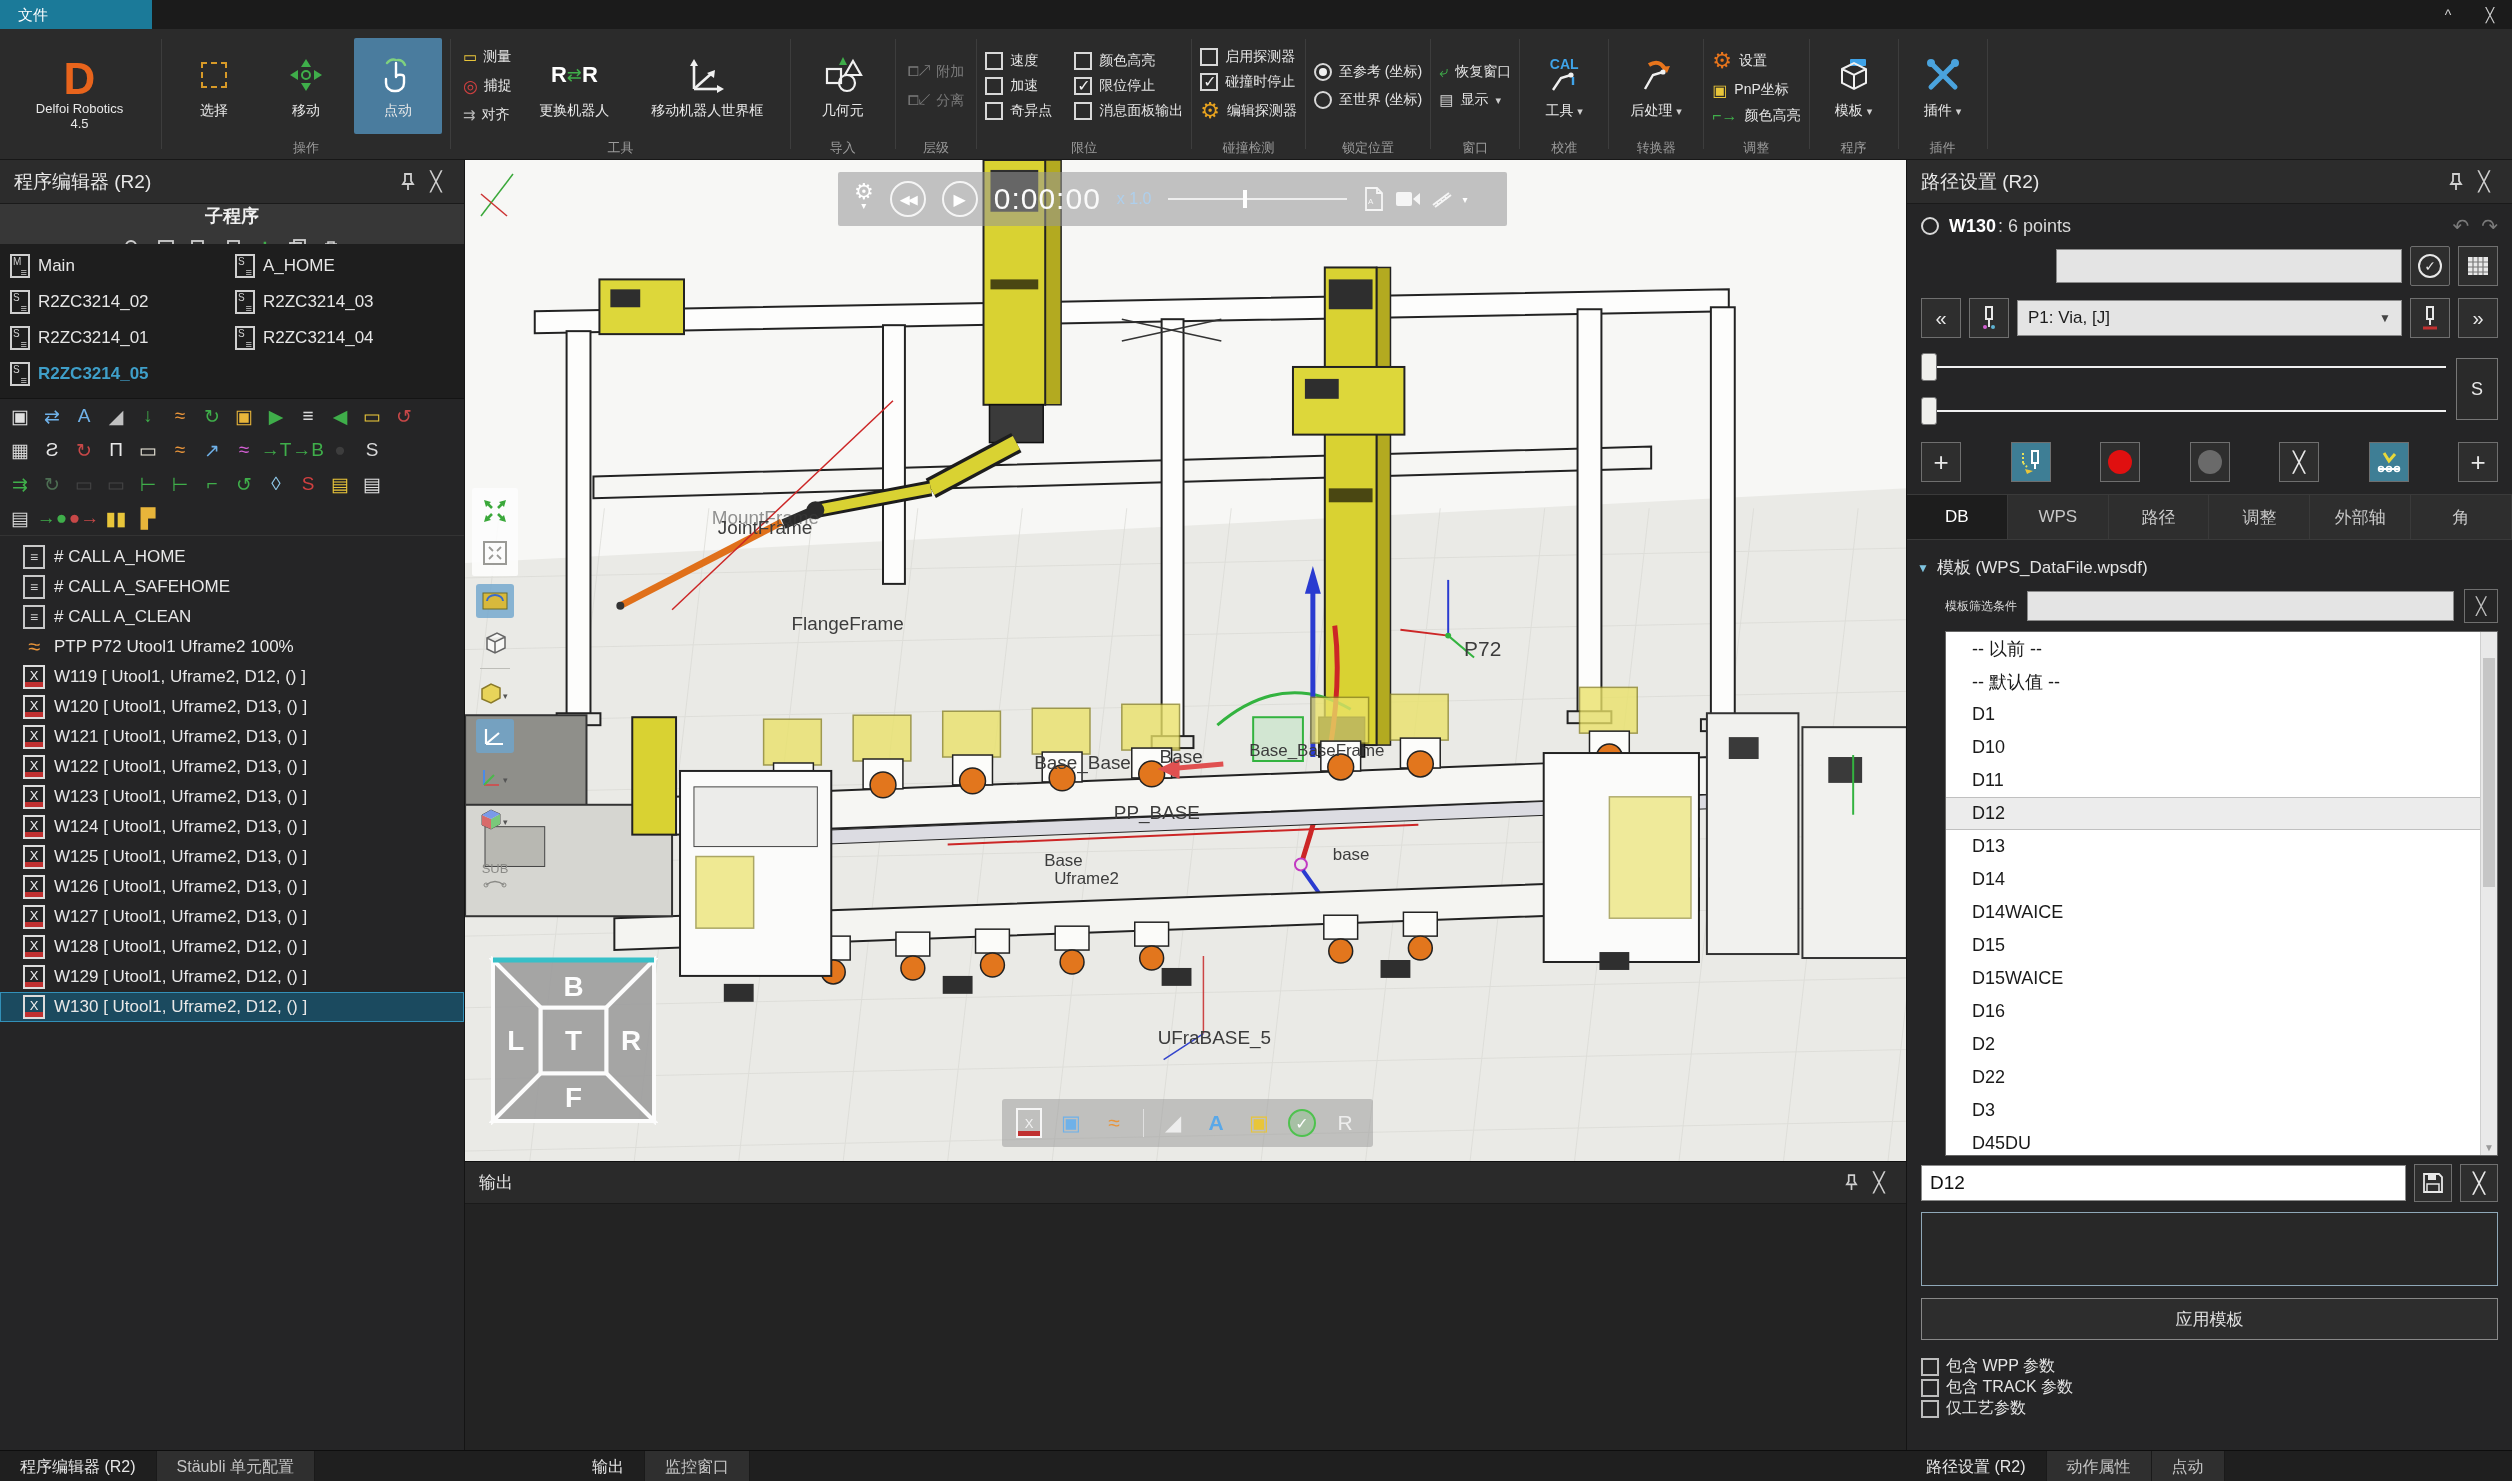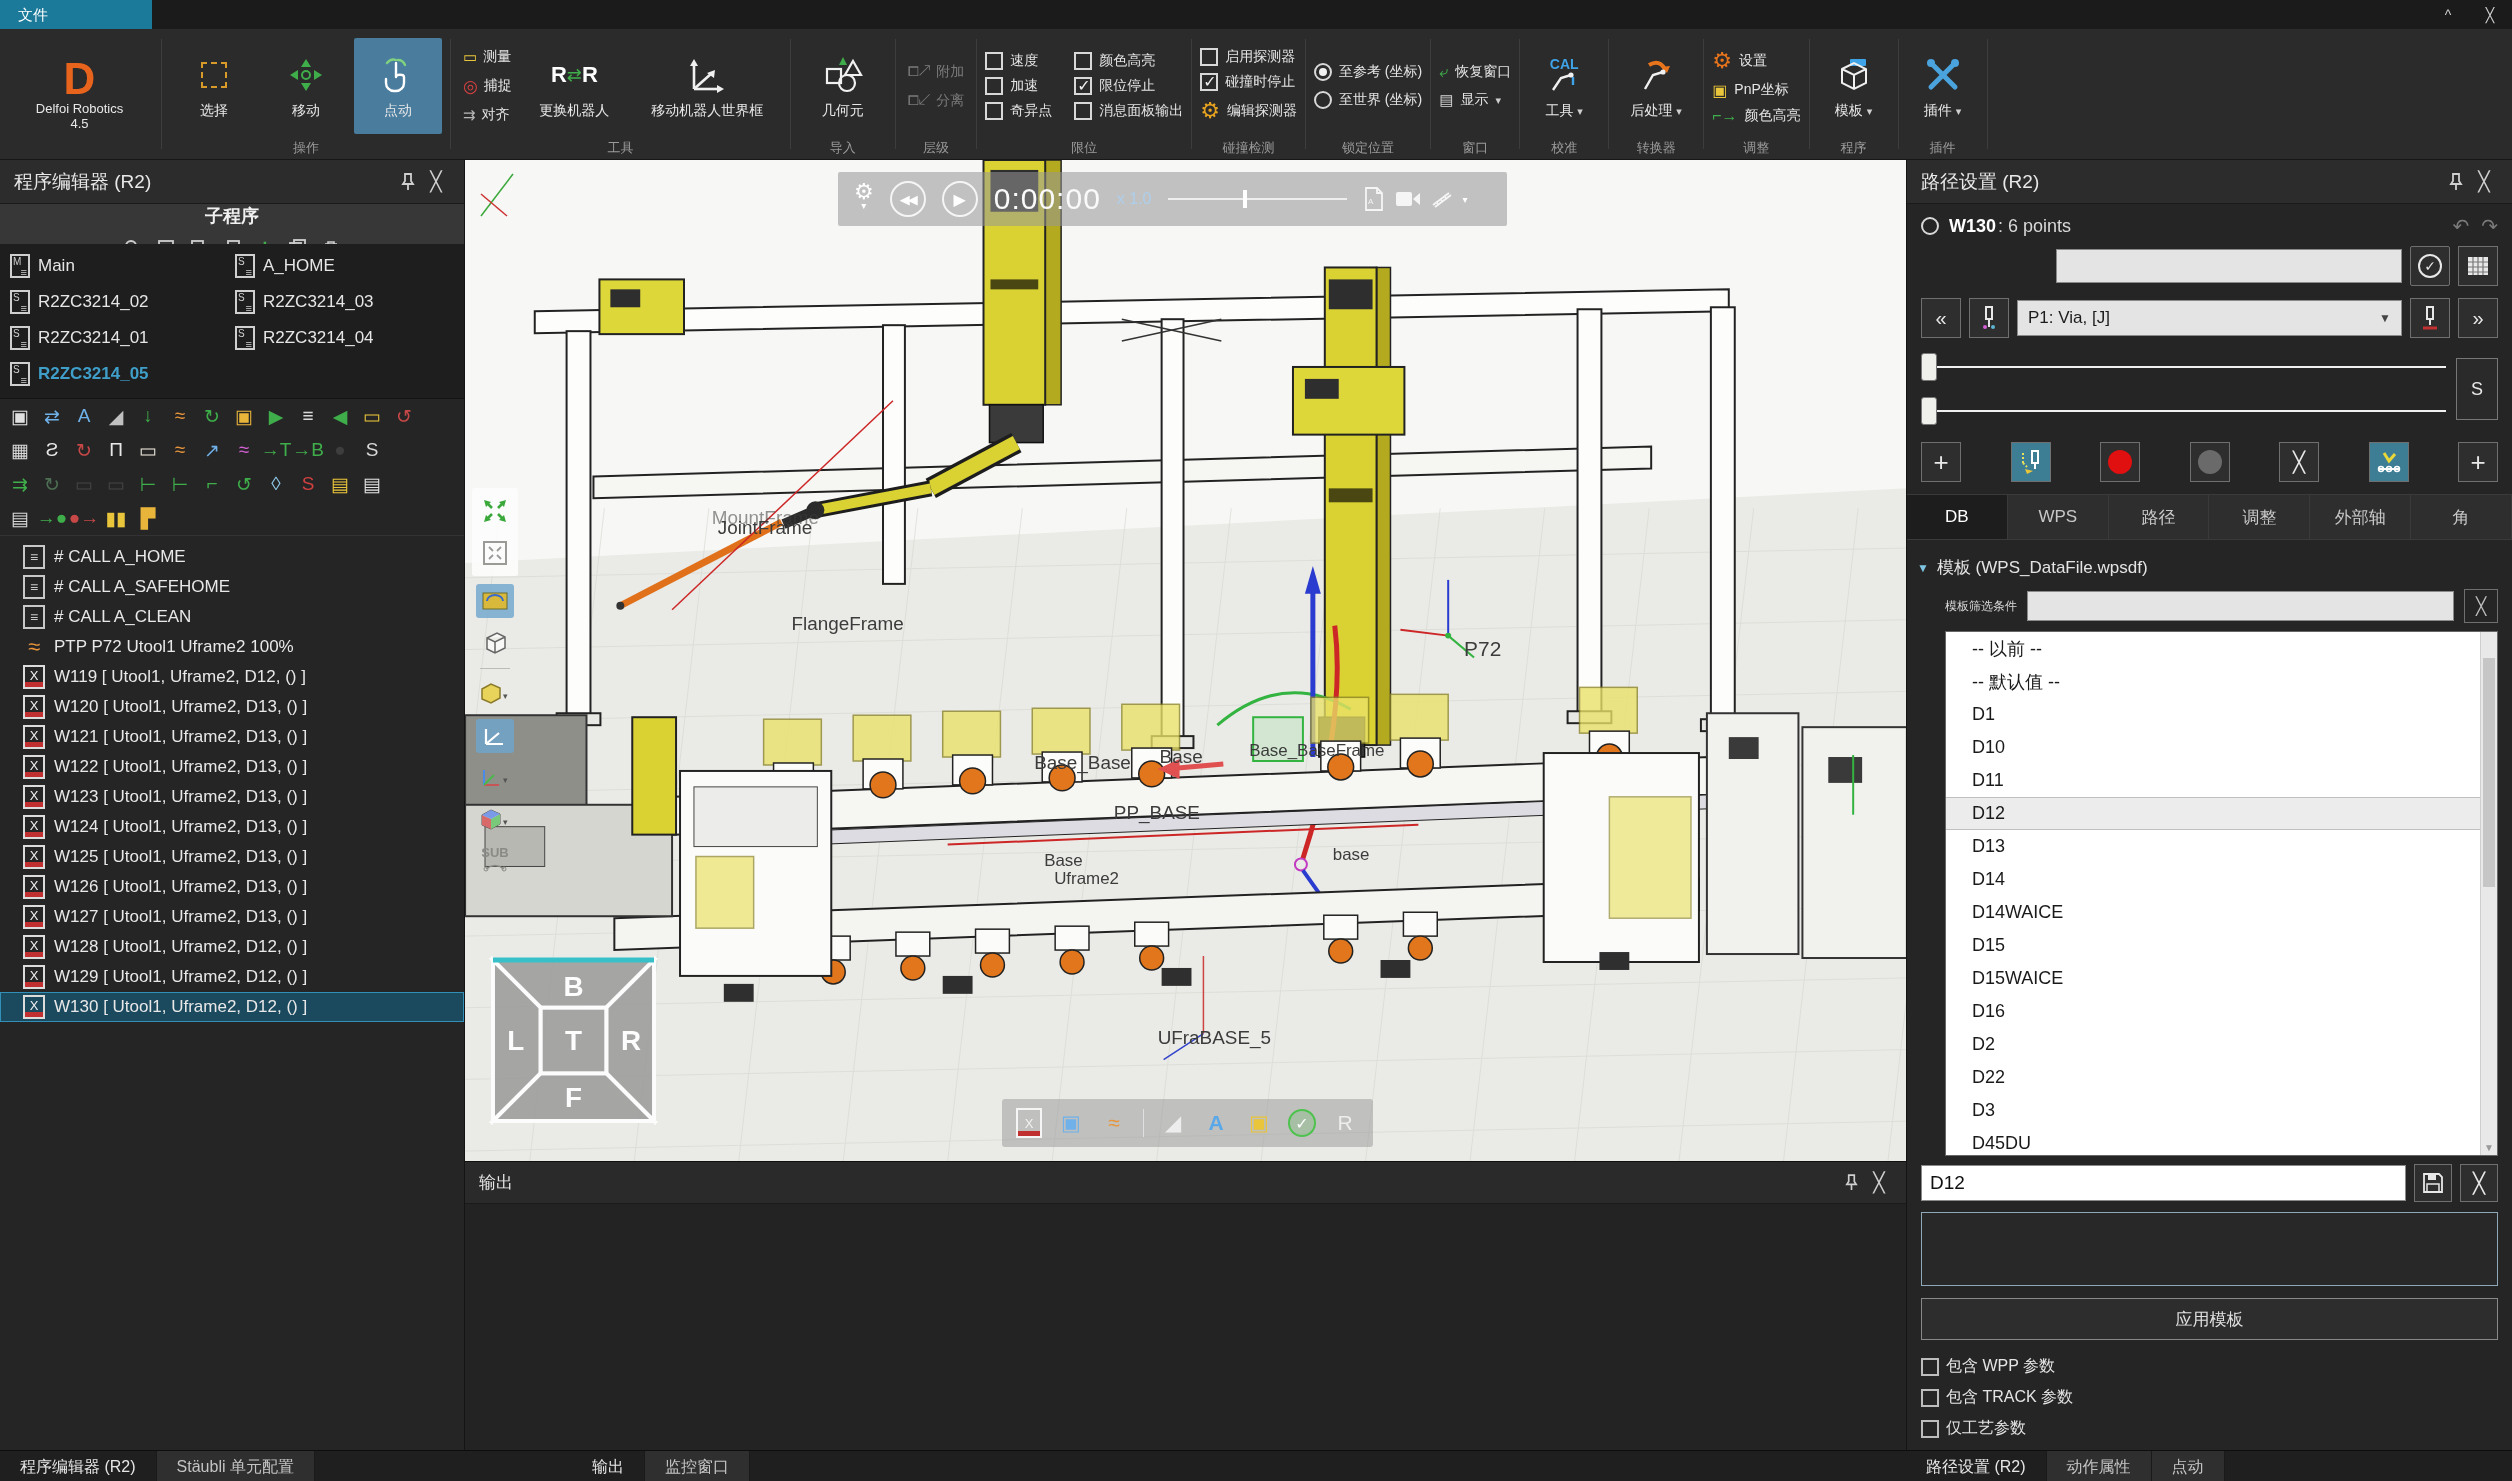--- a/index.html
+++ b/index.html
@@ -80,21 +80,21 @@
   .pb-speed { font-size:16px; color:#aecfec; }
   .pb-slider { width:179px; height:20px; position:relative; }
   .pb-slider::before { content:""; position:absolute; left:0; right:0; top:9px; height:2px; background:#eee; }
   .pb-handle { position:absolute; left:42%; top:1px; width:4px; height:18px; background:#fff; }
   .pb-icons { display:flex; gap:10px; align-items:center; }
   .vtoolbar { position:absolute; left:6px; top:328px; width:48px; display:flex; flex-direction:column; gap:8px; align-items:center; }
   .vt-card { background:rgba(252,252,252,.92); border-radius:2px; padding:6px 4px; display:flex; flex-direction:column; gap:8px; }
   .vt { width:38px; height:34px; display:flex; align-items:center; justify-content:center; border-radius:3px; }
   .vt.active { background:rgba(110,165,205,.8); }
   .vt-div { width:30px; height:1px; background:#bdbdb8; }
-  .vt-sub { font-size:13px; color:#8a8a86; font-weight:bold; text-align:center; }
+  .vt-sub { font-size:13px; color:#8a8a86; font-weight:normal; text-align:center;margin-top:16px; }
   .viewcube { position:absolute; left:24px; top:796px; }
   .bottombar { position:absolute; left:537px; top:939px; height:48px; background:rgba(150,150,150,.5); border-radius:3px; display:flex; align-items:center; gap:15px; padding:0 14px; }
   .bt { font-size:21px; color:#f2f2f2; display:flex; align-items:center; justify-content:center; width:28px; height:30px; }
   .bt-weld { border:2px solid #f5f5f5; box-shadow:inset 0 -5px 0 #c03030; font-size:13px; width:26px; }
   .bt-blue { color:#6fb1e8; } .bt-orange { color:#e8943a; } .bt-grey { color:#ededed; }
   .bt-bluetext { color:#5aa8e8; font-weight:bold; } .bt-yellow { color:#e8c53a; }
   .bt-green { color:#fff; border:2px solid #4ec24e; border-radius:50%; width:28px; height:28px; font-size:16px; background:rgba(90,190,90,.25); }
   .bt-sep { width:1px; height:28px; background:#e0e0e0; }
   .corner-axes { position:absolute; left:8px; top:6px; }
 
@@ -137,21 +137,21 @@
   .listbox { flex:1; overflow:hidden; }
   .lb-row { height:33px; display:flex; align-items:center; padding-left:26px; font-size:18px; color:#1a1a1a; }
   .lb-row.selected { background:#ececec; border-top:1px solid #c0c0c0; border-bottom:1px solid #c0c0c0; }
   .lb-scroll { width:17px; background:#e9e9e9; position:relative; border-left:1px solid #cfcfcf; }
   .lb-thumb { position:absolute; left:2px; right:2px; top:26px; height:229px; background:#c6c6c6; }
   .lb-sarrow { position:absolute; bottom:2px; left:0; right:0; text-align:center; color:#9a9a9a; font-size:10px; }
   .name-row { display:flex; gap:8px; align-items:center; padding:8px 14px 4px 14px; }
   .name-input { flex:1; height:36px; background:#fff; border:1px solid #8a8a8a; color:#111; font-size:19px; padding:0 8px; font-family:"Liberation Sans",sans-serif; }
   .desc-box { margin:6px 14px; height:74px; background:#282828; border:1px solid #8fa8b8; }
   .apply-btn { margin:6px 14px; height:42px; border:1px solid #888; background:#2d2d2d; color:#e0e0e0; font-size:17px; display:flex; align-items:center; justify-content:center; }
-  .opt-col { display:flex; flex-direction:column; gap:10px; padding:10px 14px; }
+  .opt-col { display:flex; flex-direction:column; padding:10px 14px; }
   .opt-col .cbrow { font-size:16px; }
 
   
   .statusbar { position:absolute; left:0; top:1450px; width:2512px; height:32px; background:#1f1f1f; border-top:1px solid #0e0e0e; font-size:16px; }
   .sb-cluster { position:absolute; top:0; height:32px; display:flex; align-items:stretch; }
   .sb-tab { display:flex; align-items:center; padding:0 20px; color:#c4c4c4; background:#2f2f2f; border-right:1px solid #1a1a1a; white-space:nowrap; }
   .sb-tab.active { background:transparent; color:#e6e6e6; }
   svg text { font-family:"Liberation Sans",sans-serif; }
 </style>
 </head>

